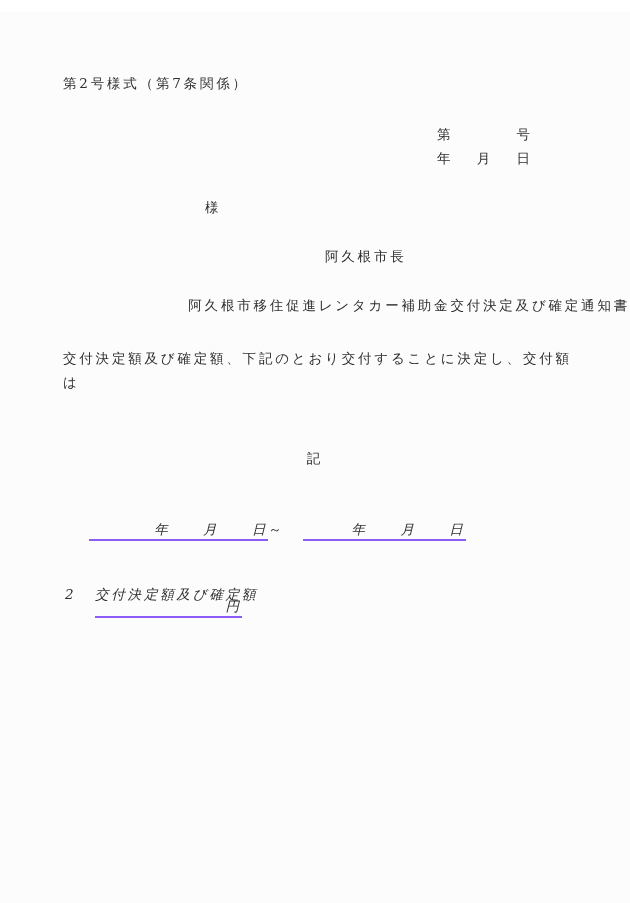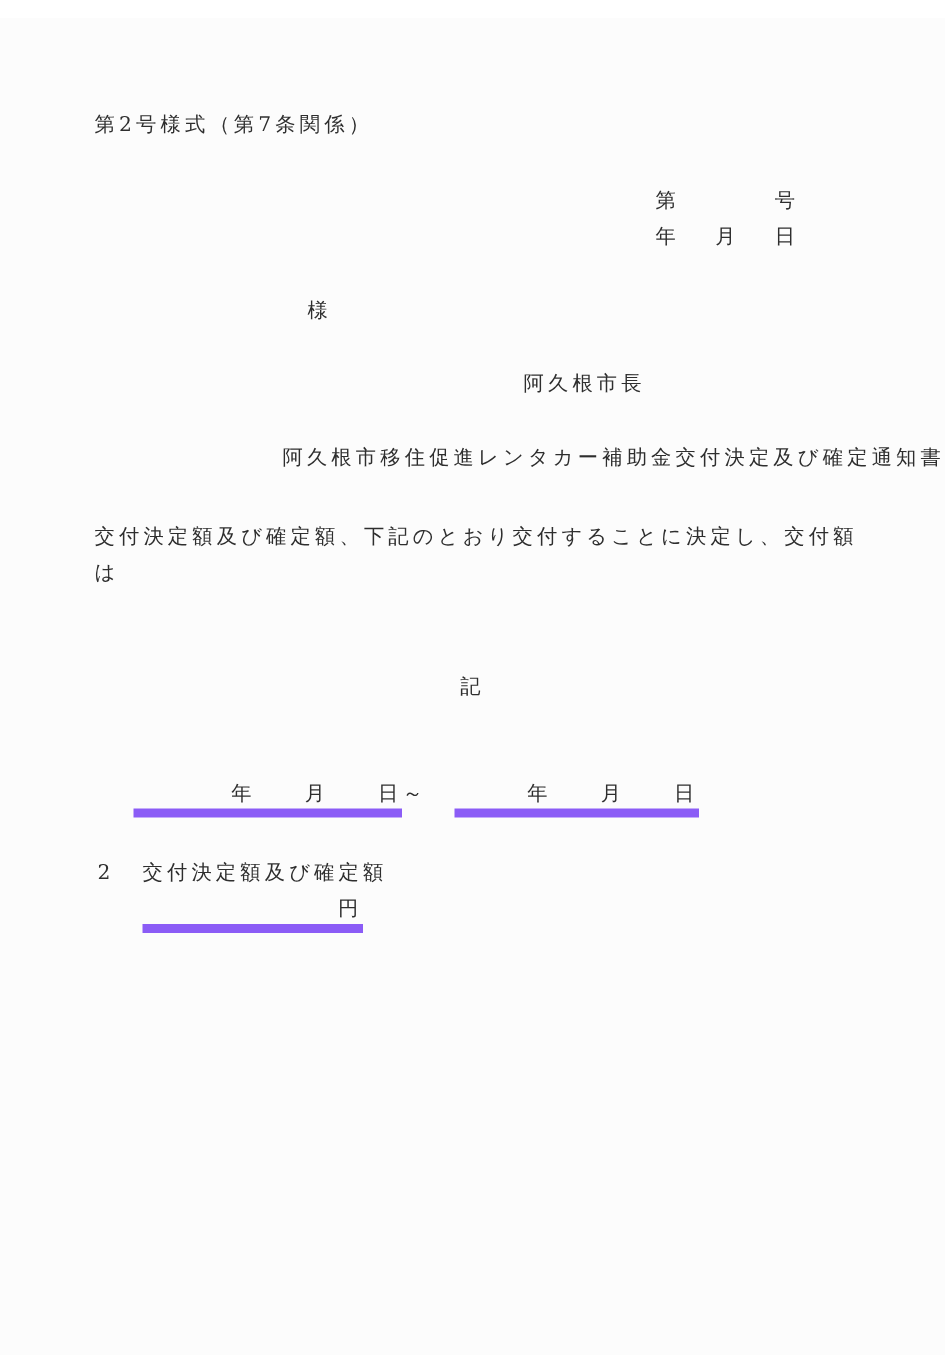--- a/index.html
+++ b/index.html
@@ -28,21 +28,21 @@
     left: 437px;
     width: 93px;
     display: flex;
     justify-content: space-between;
   }
   .nums span { letter-spacing: 0; }
   .ref-line  { top: 114px; }
   .date-line { top: 138px; }
 
   .addressee { left: 205px; top: 187px; }
-  .issuer    { left: 349px; top: 236px; }
+  .issuer    { left: 325px; top: 236px; }
 
   .doc-title {
     left: 0;
     top: 285px;
     width: 630px;
     text-align: right;
   }
 
   .body-text {
     left: 63px;
@@ -53,33 +53,34 @@
 
   .record-marker {
     left: 0;
     top: 438px;
     width: 630px;
     text-align: center;
   }
 
   .item-row { left: 65px; }
   .item-1 { top: 485px; }
-  .item-2 { top: 562px; }
+  .item-2 { top: 574px; font-style: italic; }
   .item-num {
     display: inline-block;
     width: 30px;
     letter-spacing: 0;
   }
 
   .period-line { left: 89px; top: 509px; }
   .amount-line { left: 95px; top: 586px; }
 
   .blank-underline {
-    border-bottom: 6px solid #8b5cf6;
+    border-bottom: 2px solid #8b5cf6;
     padding-bottom: 2px;
+    font-style: italic;
   }
   .period-end { margin-left: 18px; }
 </style>
 </head>
 <body>
 
 <div class="page">
 
   <div class="abs form-number">第2号様式（第7条関係）</div>
 

